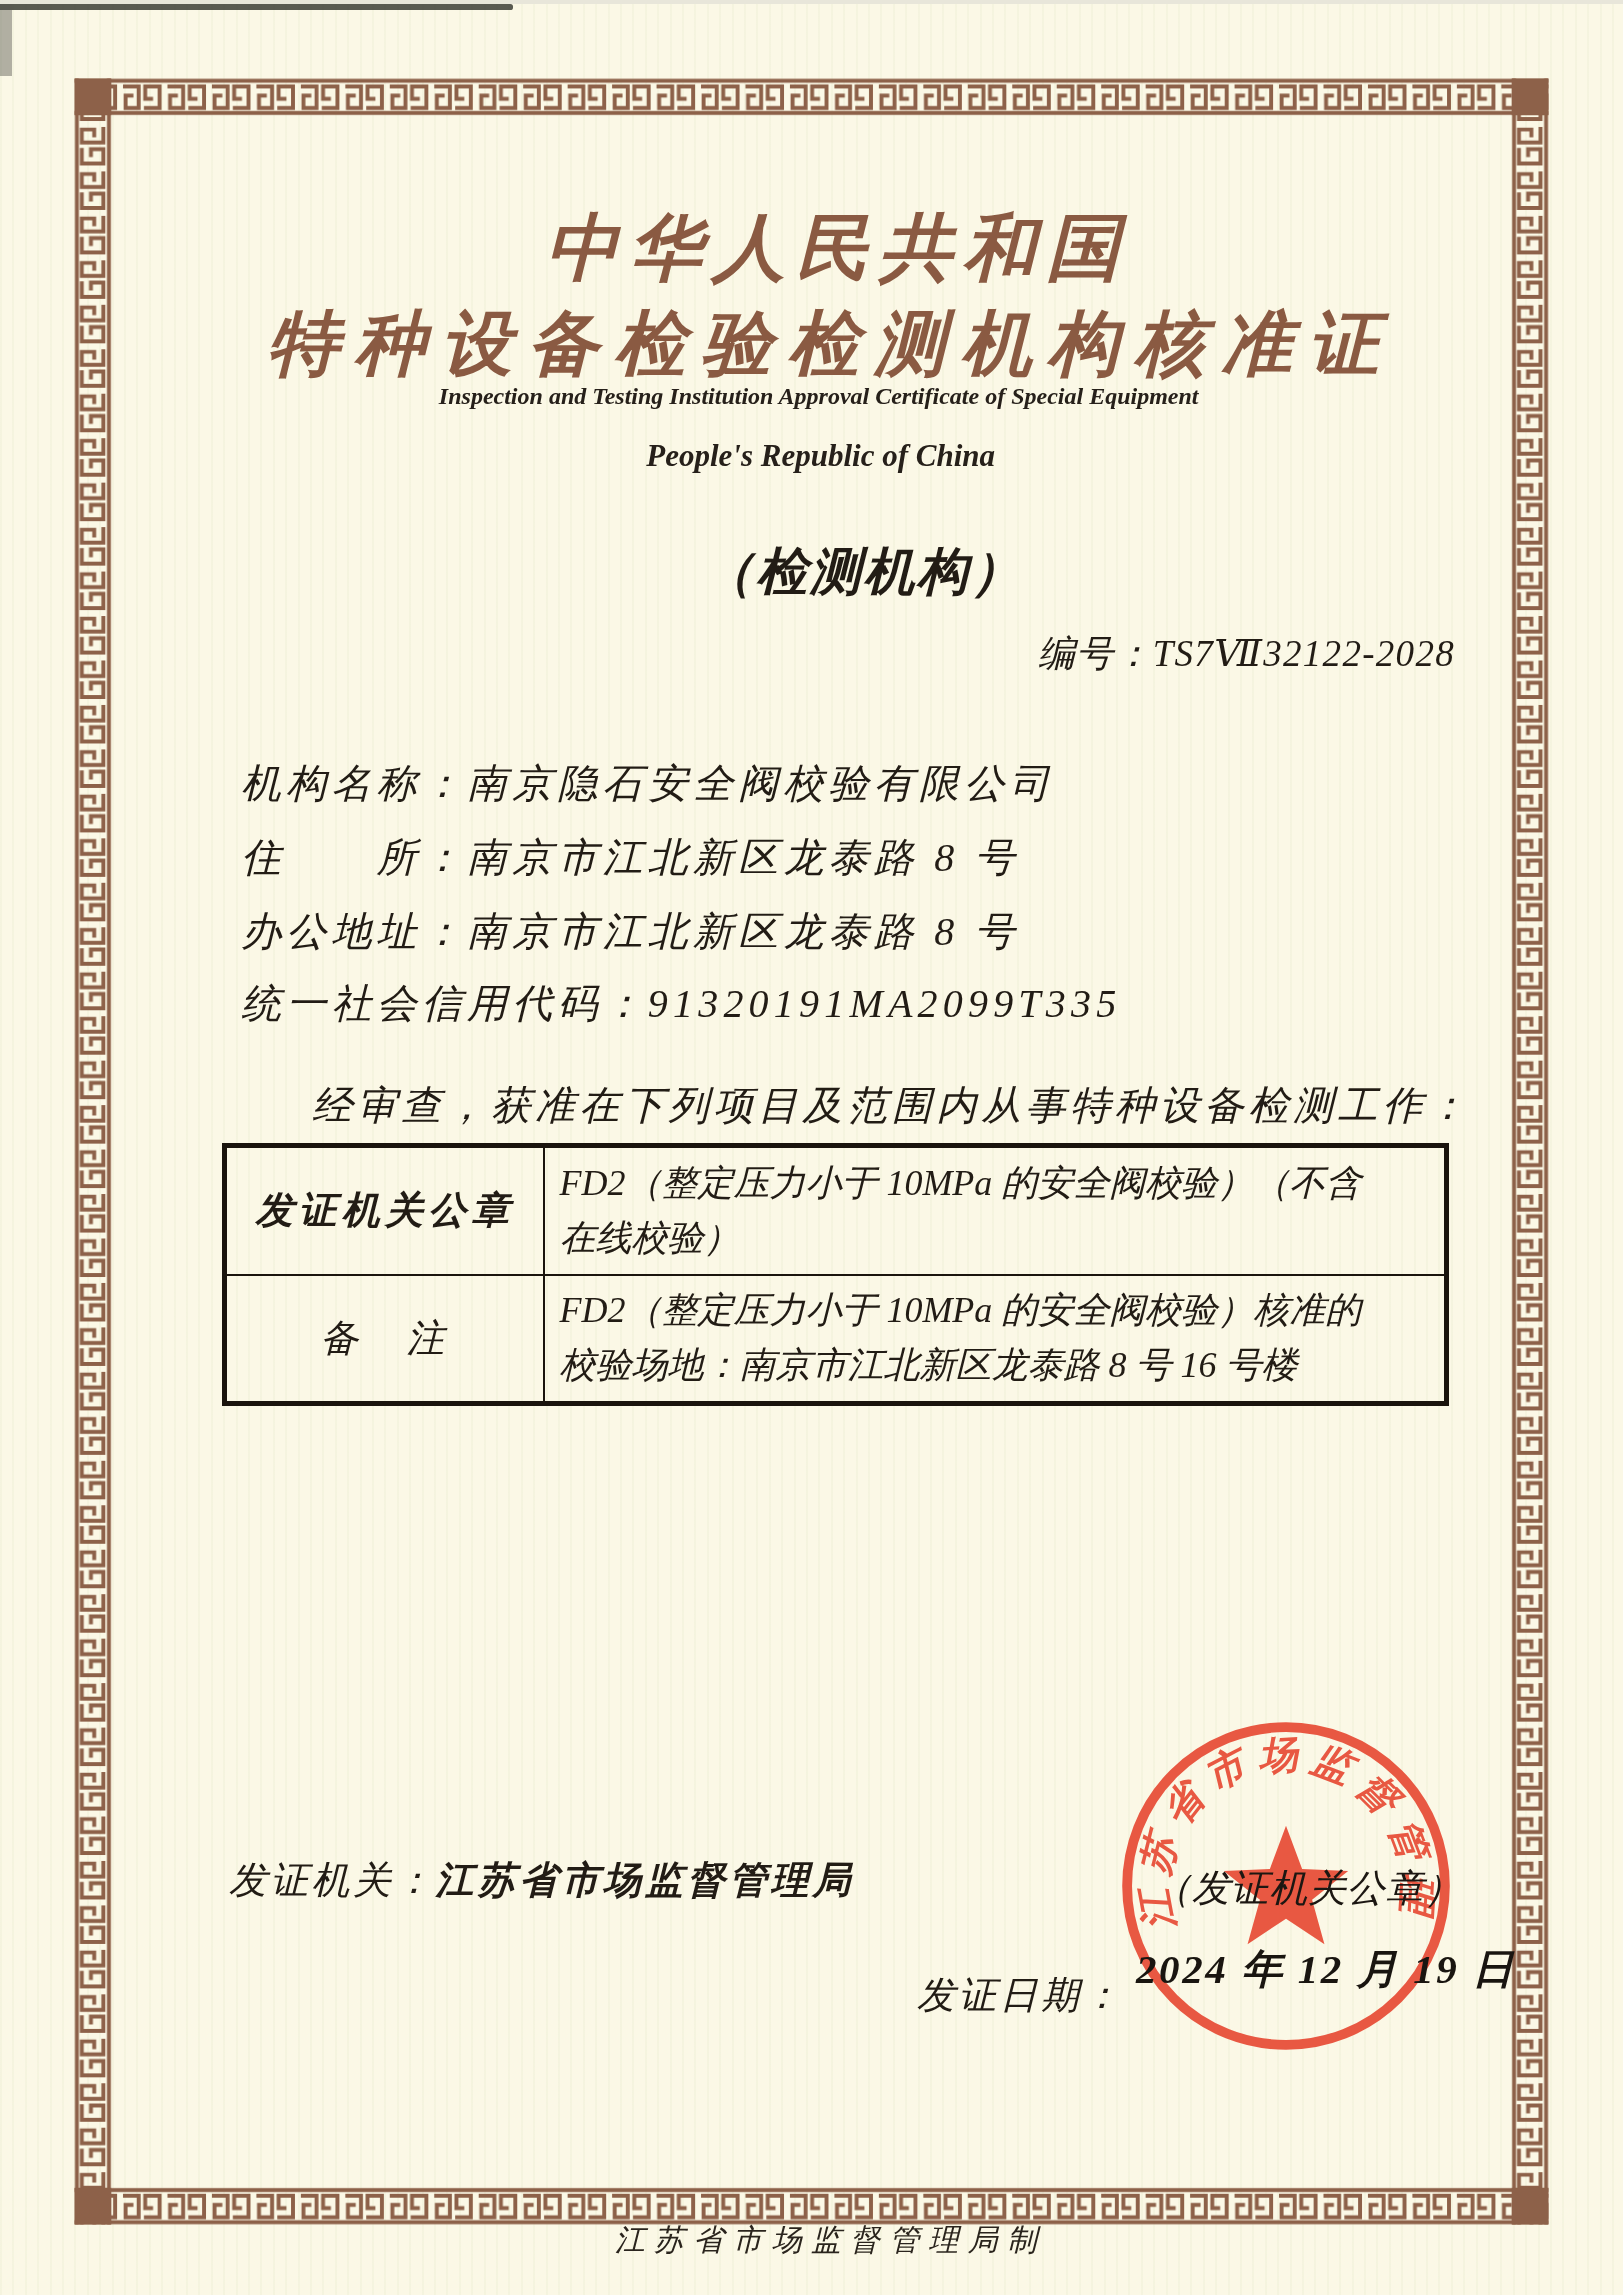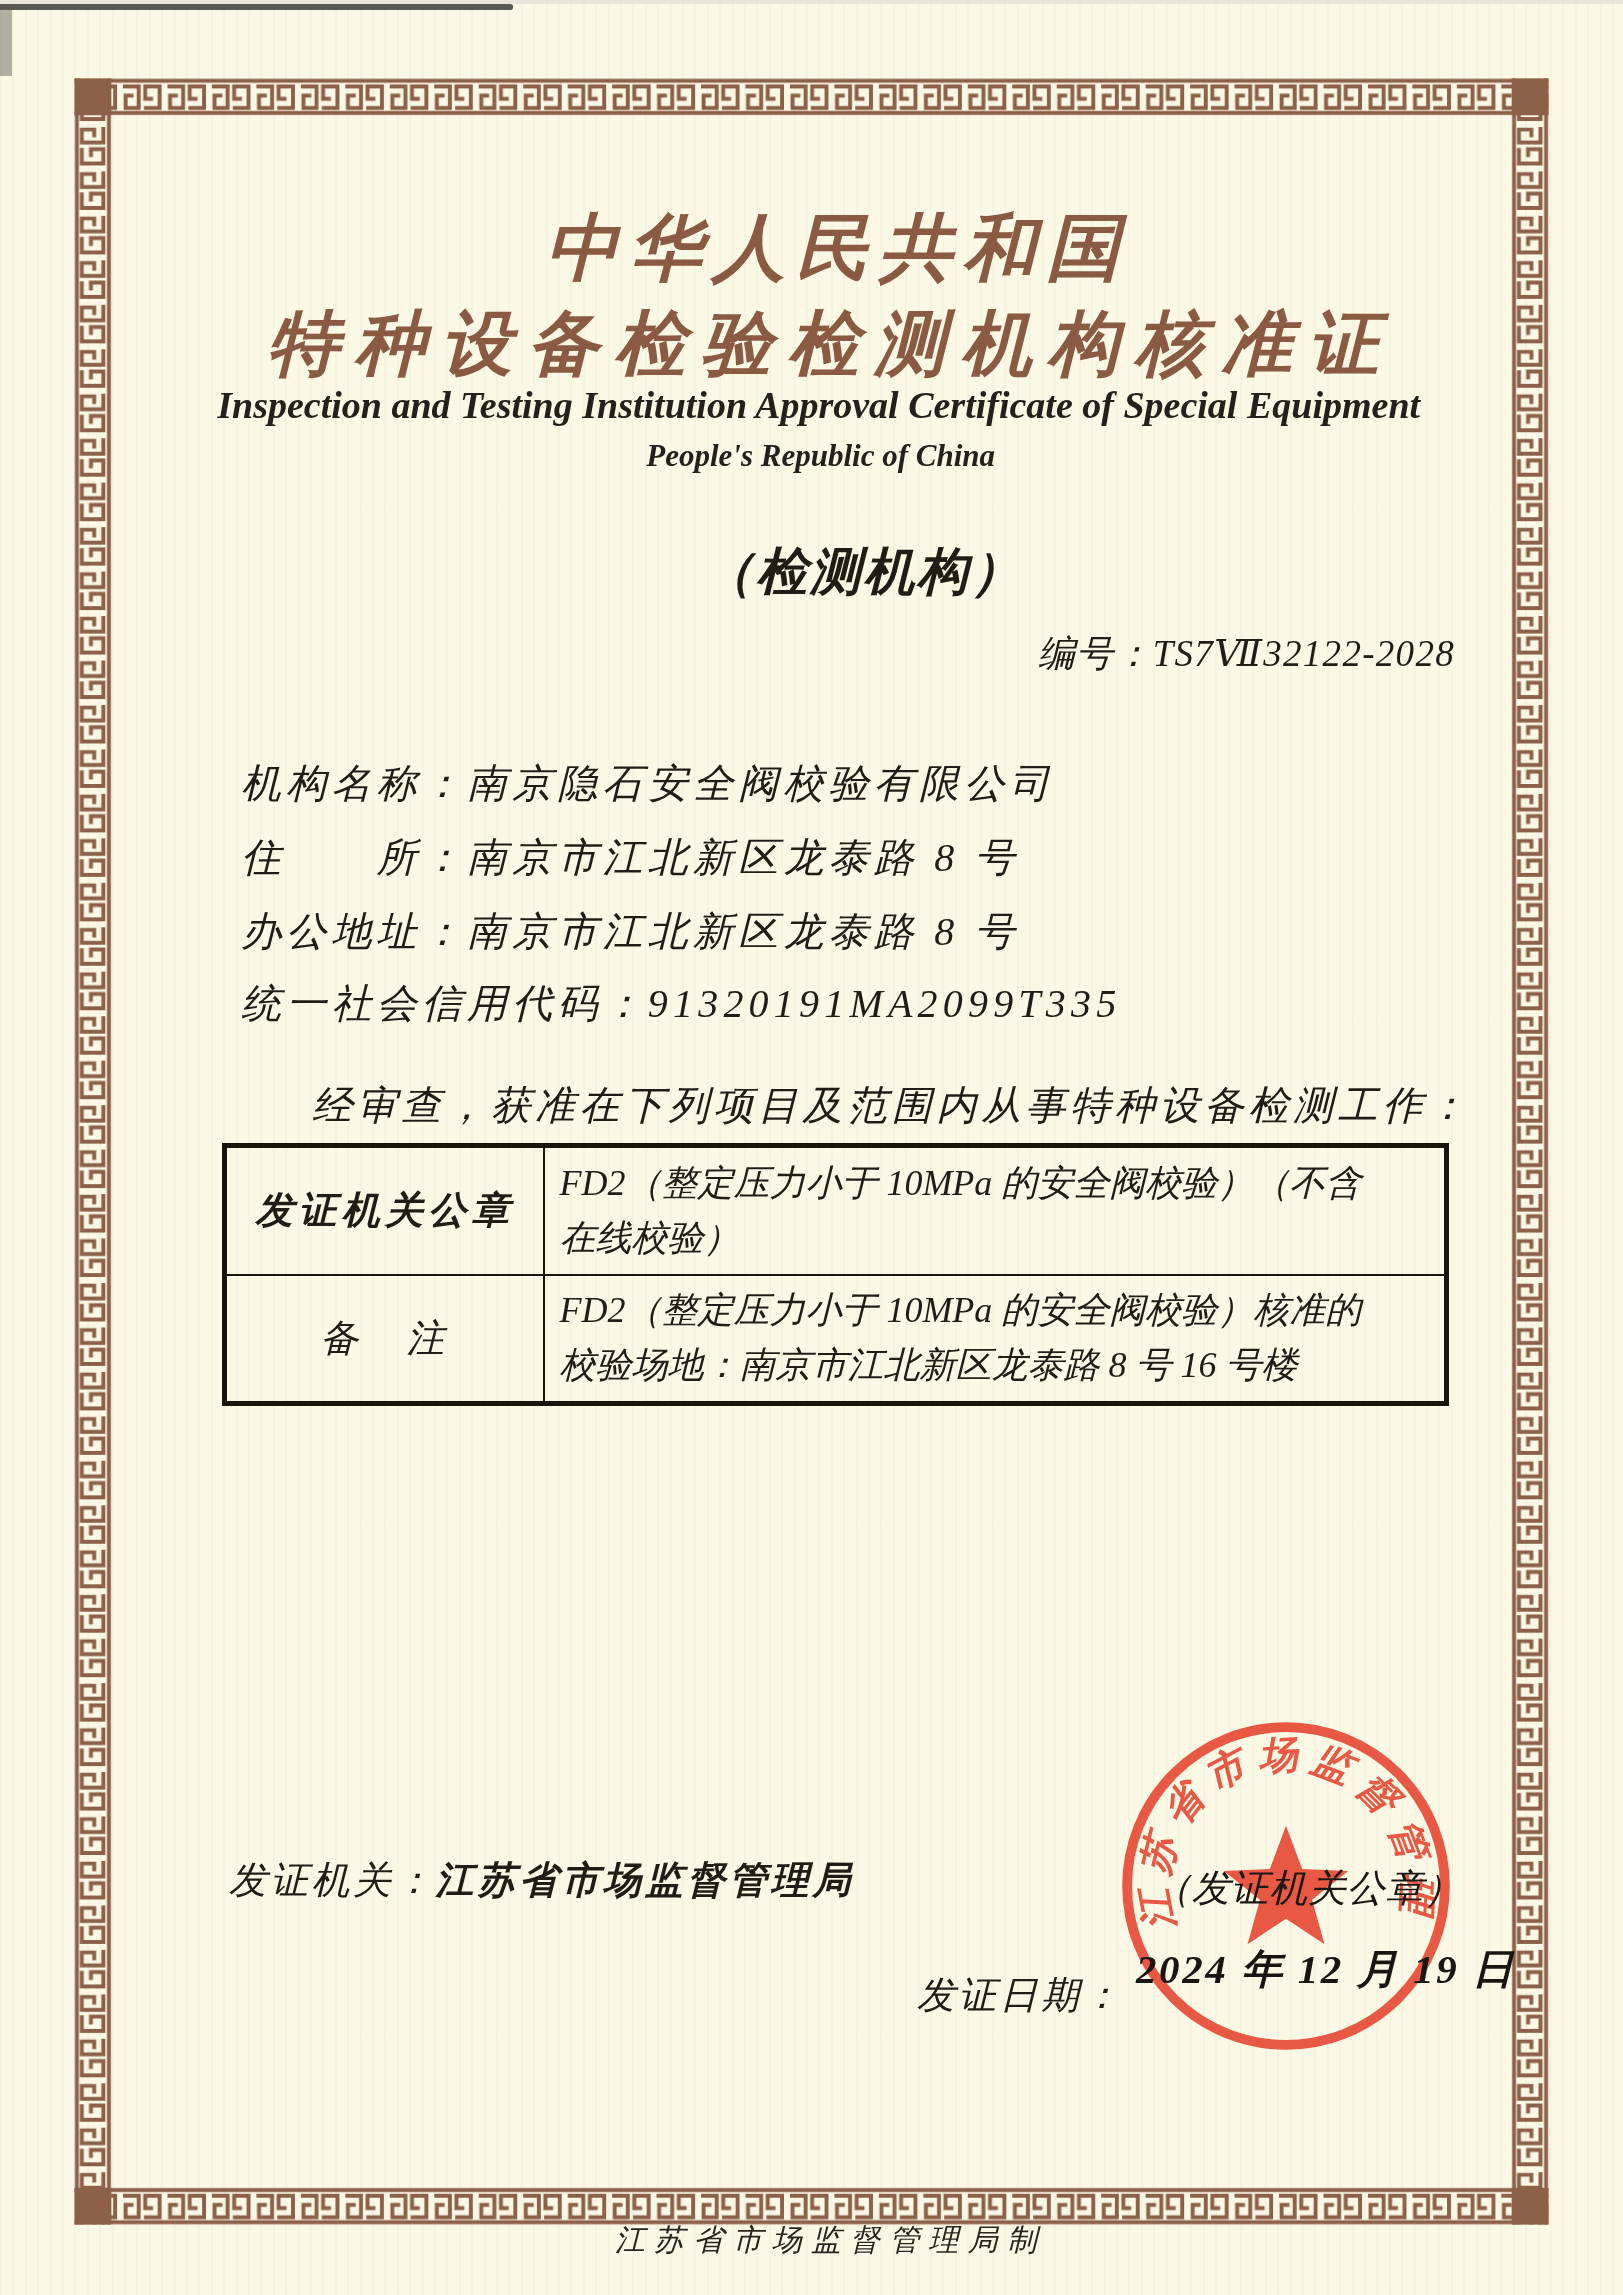--- a/index.html
+++ b/index.html
@@ -17,21 +17,21 @@
   .abs{position:absolute;}
   .ctr{left:0;right:0;text-align:center;}
 
   
   .scan-top{top:0;left:0;width:513px;height:5.9px;background:#474840;opacity:.9;border-radius:0 2.6px 2.6px 0;}
   .scan-corner{top:0;left:0;width:11.8px;height:72px;background:#565750;opacity:.45;}
 
   
   .t-cn1{top:196px;font-size:73px;font-weight:700;color:#8a5a42;letter-spacing:10.5px;margin-left:52px;}
   .t-cn2{top:293px;font-size:71px;font-weight:700;color:#8a5a42;letter-spacing:15.7px;margin-left:39px;}
-  .t-en1{top:379px;font-size:38px;font-weight:700;margin-left:14.4px;color:#26201a;}
+  .t-en1{top:379px;font-size:24px;font-weight:700;margin-left:14.4px;color:#26201a;}
   .t-en2{top:434px;font-size:31px;font-weight:700;margin-left:18.3px;color:#26201a;text-align:center;}
   .org-type{top:534px;font-size:51px;font-weight:700;letter-spacing:2.6px;margin-left:77px;padding-left:27px;}
   .cert-no{top:625px;right:168px;font-size:37px;letter-spacing:1.3px;}
 
   
   .info-row{left:241px;font-size:40px;letter-spacing:5.2px;white-space:nowrap;}
   .ir0{top:752px;} .ir1{top:826px;} .ir2{top:900px;} .ir3{top:972px;}
   .intro{left:312px;top:1074px;font-size:40px;letter-spacing:4.6px;white-space:nowrap;}
 
   

